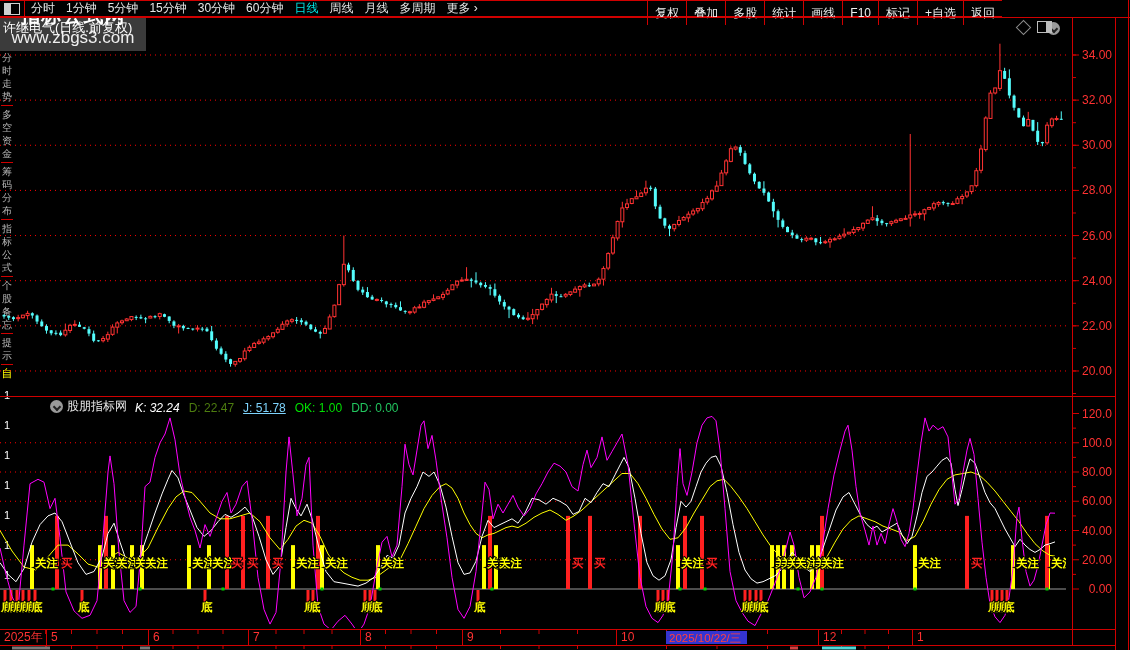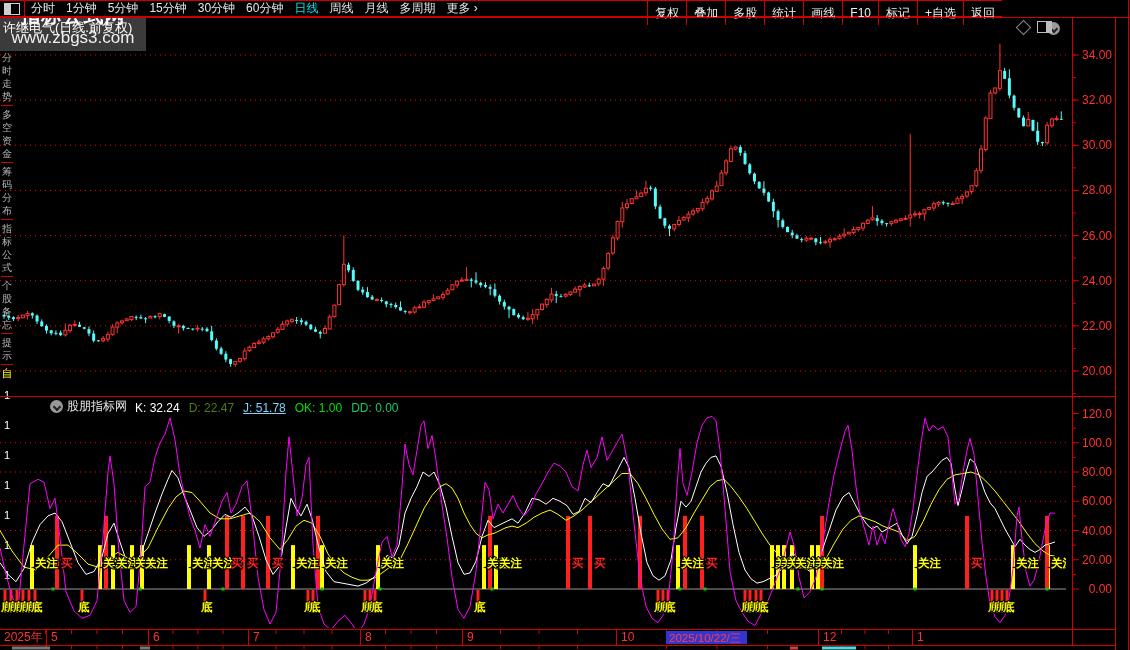--- a/index.html
+++ b/index.html
@@ -819,21 +819,21 @@
       <text x="669" y="641.5" fill="#ff4040" font-size="11.5" font-family="&quot;Liberation Sans&quot;,sans-serif">2025/10/22/三</text>
       <rect x="12" y="646.5" width="38" height="3" fill="#777"></rect>
       <rect x="140" y="646.5" width="10" height="3" fill="#777"></rect>
       <rect x="790" y="646.5" width="8" height="3" fill="#d04040"></rect>
       <rect x="822" y="646.5" width="34" height="3" fill="#4fd8d8"></rect>
     </svg>
 
   <div id="ind-header" class="abs">
     <span class="chev-circle" style="margin-left:2px"></span>
     <span id="ind-name">股朋指标网</span>
-    <span id="ind-vals"><span class="ind-val" style="color: rgb(255, 255, 255);">K: 32.24</span><span class="ind-val" style="color: #4d7c0f;">D: 22.47</span><span class="ind-val" style="color: #7dd3fc; text-decoration: underline;">J: 51.78</span><span class="ind-val" style="color: rgb(0, 224, 0);">OK: 1.00</span><span class="ind-val" style="color: #22c55e;">DD: 0.00</span></span>
+    <span id="ind-vals"><span class="ind-val" style="color: rgb(255, 255, 255); font-style: italic;">K: 32.24</span><span class="ind-val" style="color: #4d7c0f;">D: 22.47</span><span class="ind-val" style="color: #7dd3fc; text-decoration: underline;">J: 51.78</span><span class="ind-val" style="color: rgb(0, 224, 0);">OK: 1.00</span><span class="ind-val" style="color: #22c55e;">DD: 0.00</span></span>
   </div>
 
   <div class="abs overlay" style="left:0;top:38px;width:1066px;height:358px"></div>
   <div class="abs overlay" style="left:0;top:415px;width:1066px;height:213px"></div>
 
   <div id="watermark">
     <div id="wm1">指标公式网</div>
     <div id="wm2">www.zbgs3.com</div>
   </div>
 

